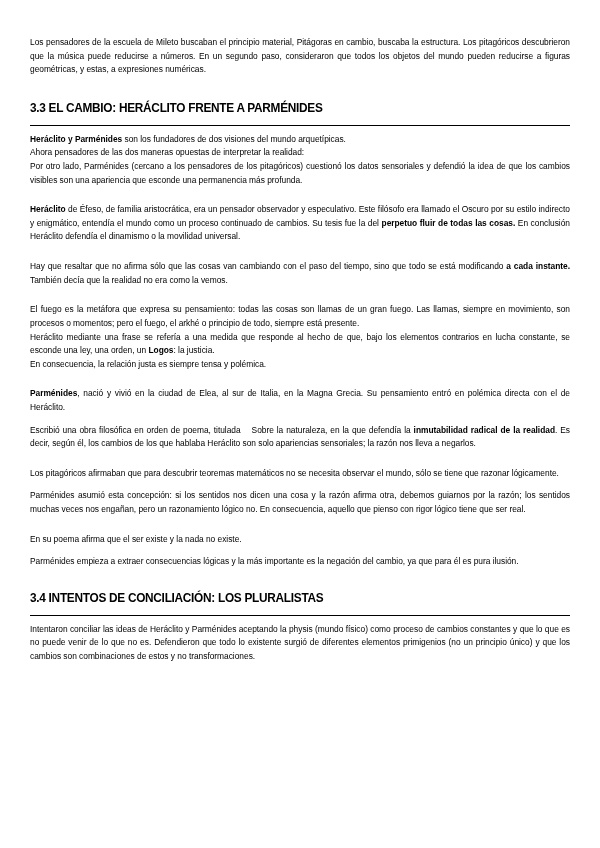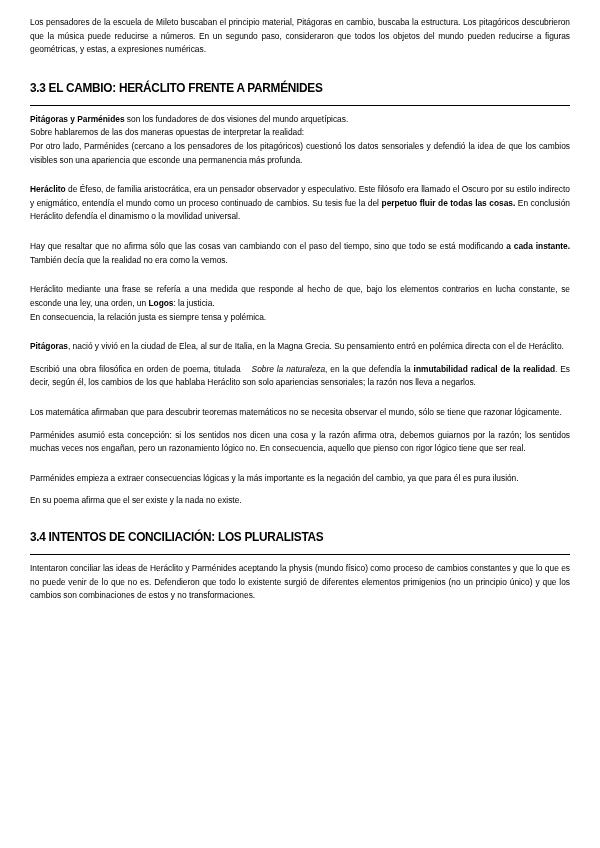--- a/index.html
+++ b/index.html
@@ -11,21 +11,21 @@
     width: 600px;
     height: 848px;
     font-family: "Liberation Sans", sans-serif;
     color: #000000;
     overflow: hidden;
   }
   .page {
     box-sizing: border-box;
     width: 600px;
     height: 848px;
-    padding: 16px 30px 10px 30px;
+    padding: 36px 30px 10px 30px;
     background: #ffffff;
   }
   p {
     margin: 0 0 9px 0;
     font-size: 8.4px;
     line-height: 1.62;
     text-align: justify;
     letter-spacing: -0.02px;
   }
   p.tight {
@@ -53,36 +53,37 @@
   .spacer-lg { height: 7px; }
 </style>
 </head>
 <body>
 
 <div class="page">
   <div id="content">
       <p><span>Los pensadores de la escuela de Mileto buscaban el principio material, Pitágoras en cambio, buscaba la estructura. Los pitagóricos descubrieron que la música puede reducirse a números. En un segundo paso, consideraron que todos los objetos del mundo pueden reducirse a figuras geométricas, y estas, a expresiones numéricas.</span></p>
       <h2 class="section first">3.3 EL CAMBIO: HERÁCLITO FRENTE A PARMÉNIDES</h2>
       <hr class="rule">
-      <p class="tight"><span class="b">Pitágoras y Parménides</span><span> son los fundadores de dos visiones del mundo arquetípicas.</span></p>
-      <p class="tight"><span>Sobre hablaremos de las dos maneras opuestas de interpretar la realidad:</span></p>
+      <p class="tight"><span class="b">Heráclito y Parménides</span><span> son los fundadores de dos visiones del mundo arquetípicas.</span></p>
+      <p class="tight"><span>Ahora pensadores de las dos maneras opuestas de interpretar la realidad:</span></p>
       <p><span>Por otro lado, Parménides (cercano a los pensadores de los pitagóricos) cuestionó los datos sensoriales y defendió la idea de que los cambios visibles son una apariencia que esconde una permanencia más profunda.</span></p>
       <div class="spacer-lg"></div>
       <p><span class="b">Heráclito</span><span> de Éfeso, de familia aristocrática, era un pensador observador y especulativo. Este filósofo era llamado el Oscuro por su estilo indirecto y enigmático, entendía el mundo como un proceso continuado de cambios. Su tesis fue la del </span><span class="b">perpetuo fluir de todas las cosas.</span><span> En conclusión Heráclito defendía el dinamismo o la movilidad universal.</span></p>
       <div class="spacer-lg"></div>
       <p><span>Hay que resaltar que no afirma sólo que las cosas van cambiando con el paso del tiempo, sino que todo se está modificando </span><span class="b">a cada instante.</span><span> También decía que la realidad no era como la vemos.</span></p>
       <div class="spacer-lg"></div>
+      <p class="tight"><span>El fuego es la metáfora que expresa su pensamiento: todas las cosas son llamas de un gran fuego. Las llamas, siempre en movimiento, son procesos o momentos; pero el fuego, el arkhé o principio de todo, siempre está presente.</span></p>
       <p class="tight"><span>Heráclito mediante una frase se refería a una medida que responde al hecho de que, bajo los elementos contrarios en lucha constante, se esconde una ley, una orden, un </span><span class="b">Logos</span><span>: la justicia.</span></p>
       <p><span>En consecuencia, la relación justa es siempre tensa y polémica.</span></p>
       <div class="spacer-lg"></div>
-      <p><span class="b">Pitágoras</span><span>, nació y vivió en la ciudad de Elea, al sur de Italia, en la Magna Grecia. Su pensamiento entró en polémica directa con el de Heráclito.</span></p>
-      <p><span>Escribió una obra filosófica en orden de poema, titulada </span><span style="font-style: italic; margin-left: 8px;">Sobre la naturaleza</span><span>, en la que defendía la </span><span class="b">inmutabilidad radical de la realidad</span><span>. Es decir, según él, los cambios de los que hablaba Heráclito son solo apariencias sensoriales; la razón nos lleva a negarlos.</span></p>
+      <p><span class="b">Parménides</span><span>, nació y vivió en la ciudad de Elea, al sur de Italia, en la Magna Grecia. Su pensamiento entró en polémica directa con el de Heráclito.</span></p>
+      <p><span>Escribió una obra filosófica en orden de poema, titulada </span><span style=" margin-left: 8px;">Sobre la naturaleza</span><span>, en la que defendía la </span><span class="b">inmutabilidad radical de la realidad</span><span>. Es decir, según él, los cambios de los que hablaba Heráclito son solo apariencias sensoriales; la razón nos lleva a negarlos.</span></p>
       <div class="spacer-lg"></div>
-      <p><span>Los matemática afirmaban que para descubrir teoremas matemáticos no se necesita observar el mundo, sólo se tiene que razonar lógicamente.</span></p>
+      <p><span>Los pitagóricos afirmaban que para descubrir teoremas matemáticos no se necesita observar el mundo, sólo se tiene que razonar lógicamente.</span></p>
       <p><span>Parménides asumió esta concepción: si los sentidos nos dicen una cosa y la razón afirma otra, debemos guiarnos por la razón; los sentidos muchas veces nos engañan, pero un razonamiento lógico no. En consecuencia, aquello que pienso con rigor lógico tiene que ser real.</span></p>
       <div class="spacer-lg"></div>
+      <p><span>En su poema afirma que el ser existe y la nada no existe.</span></p>
       <p><span>Parménides empieza a extraer consecuencias lógicas y la más importante es la negación del cambio, ya que para él es pura ilusión.</span></p>
-      <p><span>En su poema afirma que el ser existe y la nada no existe.</span></p>
       <h2 class="section">3.4 INTENTOS DE CONCILIACIÓN: LOS PLURALISTAS</h2>
       <hr class="rule">
       <p><span>Intentaron conciliar las ideas de Heráclito y Parménides aceptando la physis (mundo físico) como proceso de cambios constantes y que lo que es no puede venir de lo que no es. Defendieron que todo lo existente surgió de diferentes elementos primigenios (no un principio único) y que los cambios son combinaciones de estos y no transformaciones.</span></p>
     </div>
 </div>
 
 </body></html>

